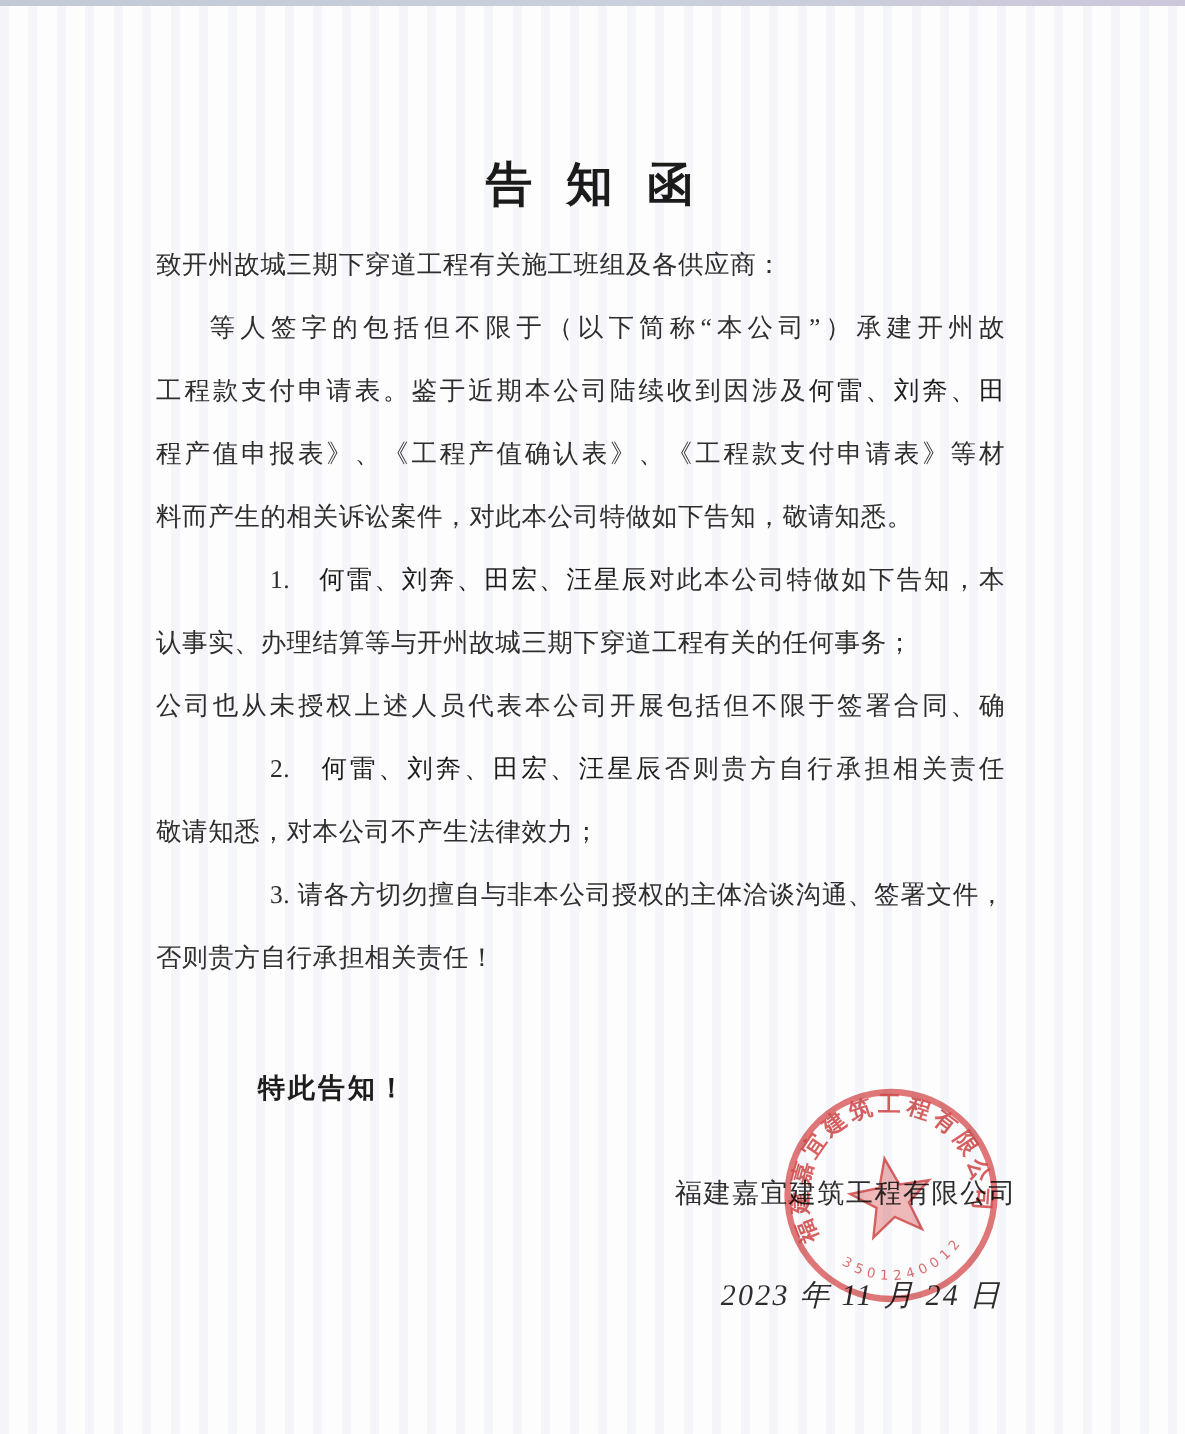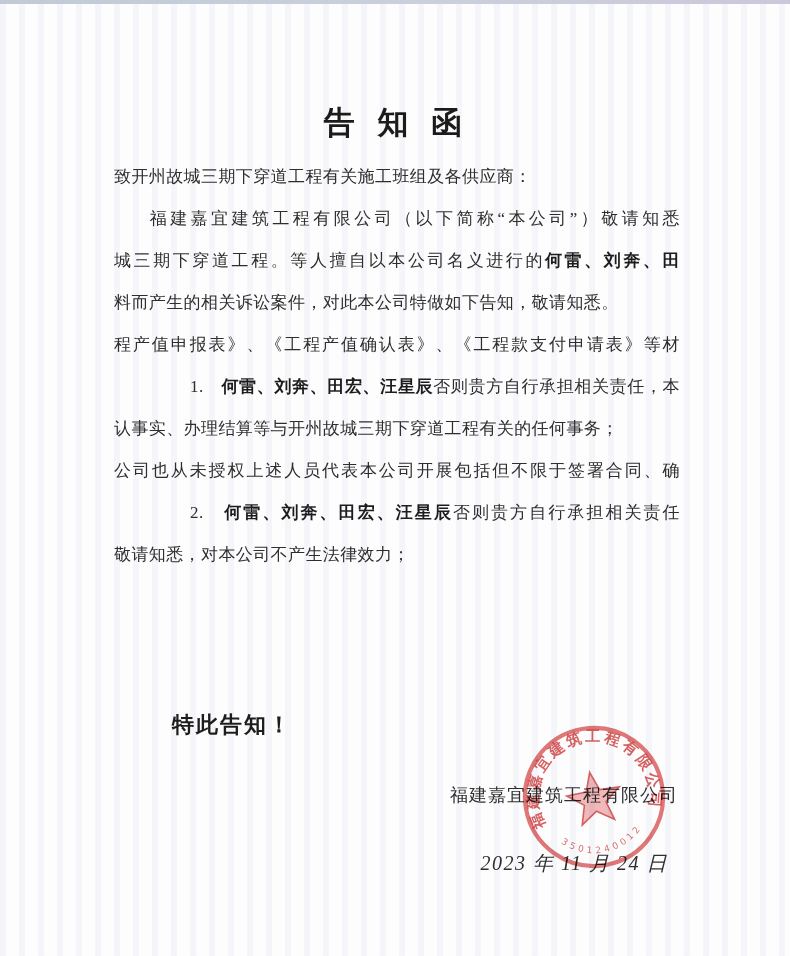--- a/index.html
+++ b/index.html
@@ -18,35 +18,35 @@
     position:absolute;top:0;left:0;width:100%;height:4px;
     background:linear-gradient(90deg,#c2cad7,#cad0dd 55%,#cdc7db);
   }
   .doc-title{
     position:absolute;top:102px;left:0;width:100%;
     text-align:center;
     font-size:31px;font-weight:700;color:#1b1b1b;
     letter-spacing:4px;word-spacing:7px;
   }
   .body-lines{
-    position:absolute;top:156px;left:114px;width:566px;
+    position:absolute;top:156px;left:104px;width:566px;
     font-size:17px;color:#2e2e2e;letter-spacing:.4px;
   }
   .line{
     height:42px;line-height:42px;
     text-align:justify;
   }
   .line.j{text-align-last:justify;}
   .line.ind1{text-indent:2.1em;}
   .line.ind2{text-indent:76px;}
-  .b{font-weight:700;color:#1c1c1c;}
+  .b{font-weight:400;color:#1c1c1c;}
   .closing{
     position:absolute;top:702px;left:114px;
     padding-left:58px;
-    font-size:22px;font-weight:700;color:#1d1d1d;
+    font-size:18px;font-weight:700;color:#1d1d1d;
     letter-spacing:2px;line-height:46px;
   }
   .sign-company{
     position:absolute;top:783px;right:112px;
     font-size:18px;color:#2e2e2e;letter-spacing:1px;
   }
   .sign-date{
     position:absolute;top:850px;right:122px;
     font-size:20px;color:#2e2e2e;letter-spacing:1.5px;font-style:italic;
   }
@@ -68,29 +68,31 @@
 <body>
 
 <div class="page">
 
   <div class="scan-edge"></div>
 
   <div class="doc-title">告 知 函</div>
 
   <div class="body-lines">
       <div class="line"><span>致开州故城三期下穿道工程有关施工班组及各供应商：</span></div>
-      <div class="line j ind1"><span>福建嘉宜建筑工程有限公司（以下简称“本公司”）敬请知悉</span></div>
-      <div class="line j"><span>城三期下穿道工程。等人擅自以本公司名义进行的</span><span class="b">何雷、刘奔、田</span></div>
+      <div class="line j ind1"><span>等人签字的包括但不限于（以下简称“本公司”）承建开州故</span></div>
+      <div class="line j"><span>工程款支付申请表。鉴于近期本公司陆续收到因涉及</span><span class="b">何雷、刘奔、田</span></div>
+      <div class="line j"><span>程产值申报表》、《工程产值确认表》、《工程款支付申请表》等材</span></div>
       <div class="line"><span>料而产生的相关诉讼案件，对此本公司特做如下告知，敬请知悉。</span></div>
-      <div class="line j"><span>程产值申报表》、《工程产值确认表》、《工程款支付申请表》等材</span></div>
-      <div class="line j ind2"><span>1.　</span><span class="b">何雷、刘奔、田宏、汪星辰</span><span>否则贵方自行承担相关责任，本</span></div>
+      <div class="line j ind2"><span>1.　</span><span class="b">何雷、刘奔、田宏、汪星辰</span><span>对此本公司特做如下告知，本</span></div>
       <div class="line"><span>认事实、办理结算等与开州故城三期下穿道工程有关的任何事务；</span></div>
       <div class="line j"><span>公司也从未授权上述人员代表本公司开展包括但不限于签署合同、确</span></div>
       <div class="line j ind2"><span>2.　</span><span class="b">何雷、刘奔、田宏、汪星辰</span><span>否则贵方自行承担相关责任</span></div>
       <div class="line"><span>敬请知悉，对本公司不产生法律效力；</span></div>
+      <div class="line j ind2"><span>3. 请各方切勿擅自与非本公司授权的主体洽谈沟通、签署文件，</span></div>
+      <div class="line"><span>否则贵方自行承担相关责任！</span></div>
     </div>
 
   <div class="closing">特此告知！</div>
 
   <div class="sign-company">福建嘉宜建筑工程有限公司</div>
   <div class="sign-date">2023 年 11 月 24 日</div>
 
   <div class="seal">
     <svg viewBox="0 0 170 170" xmlns="http://www.w3.org/2000/svg">
       <circle class="ring" cx="85" cy="85" r="69"></circle>

